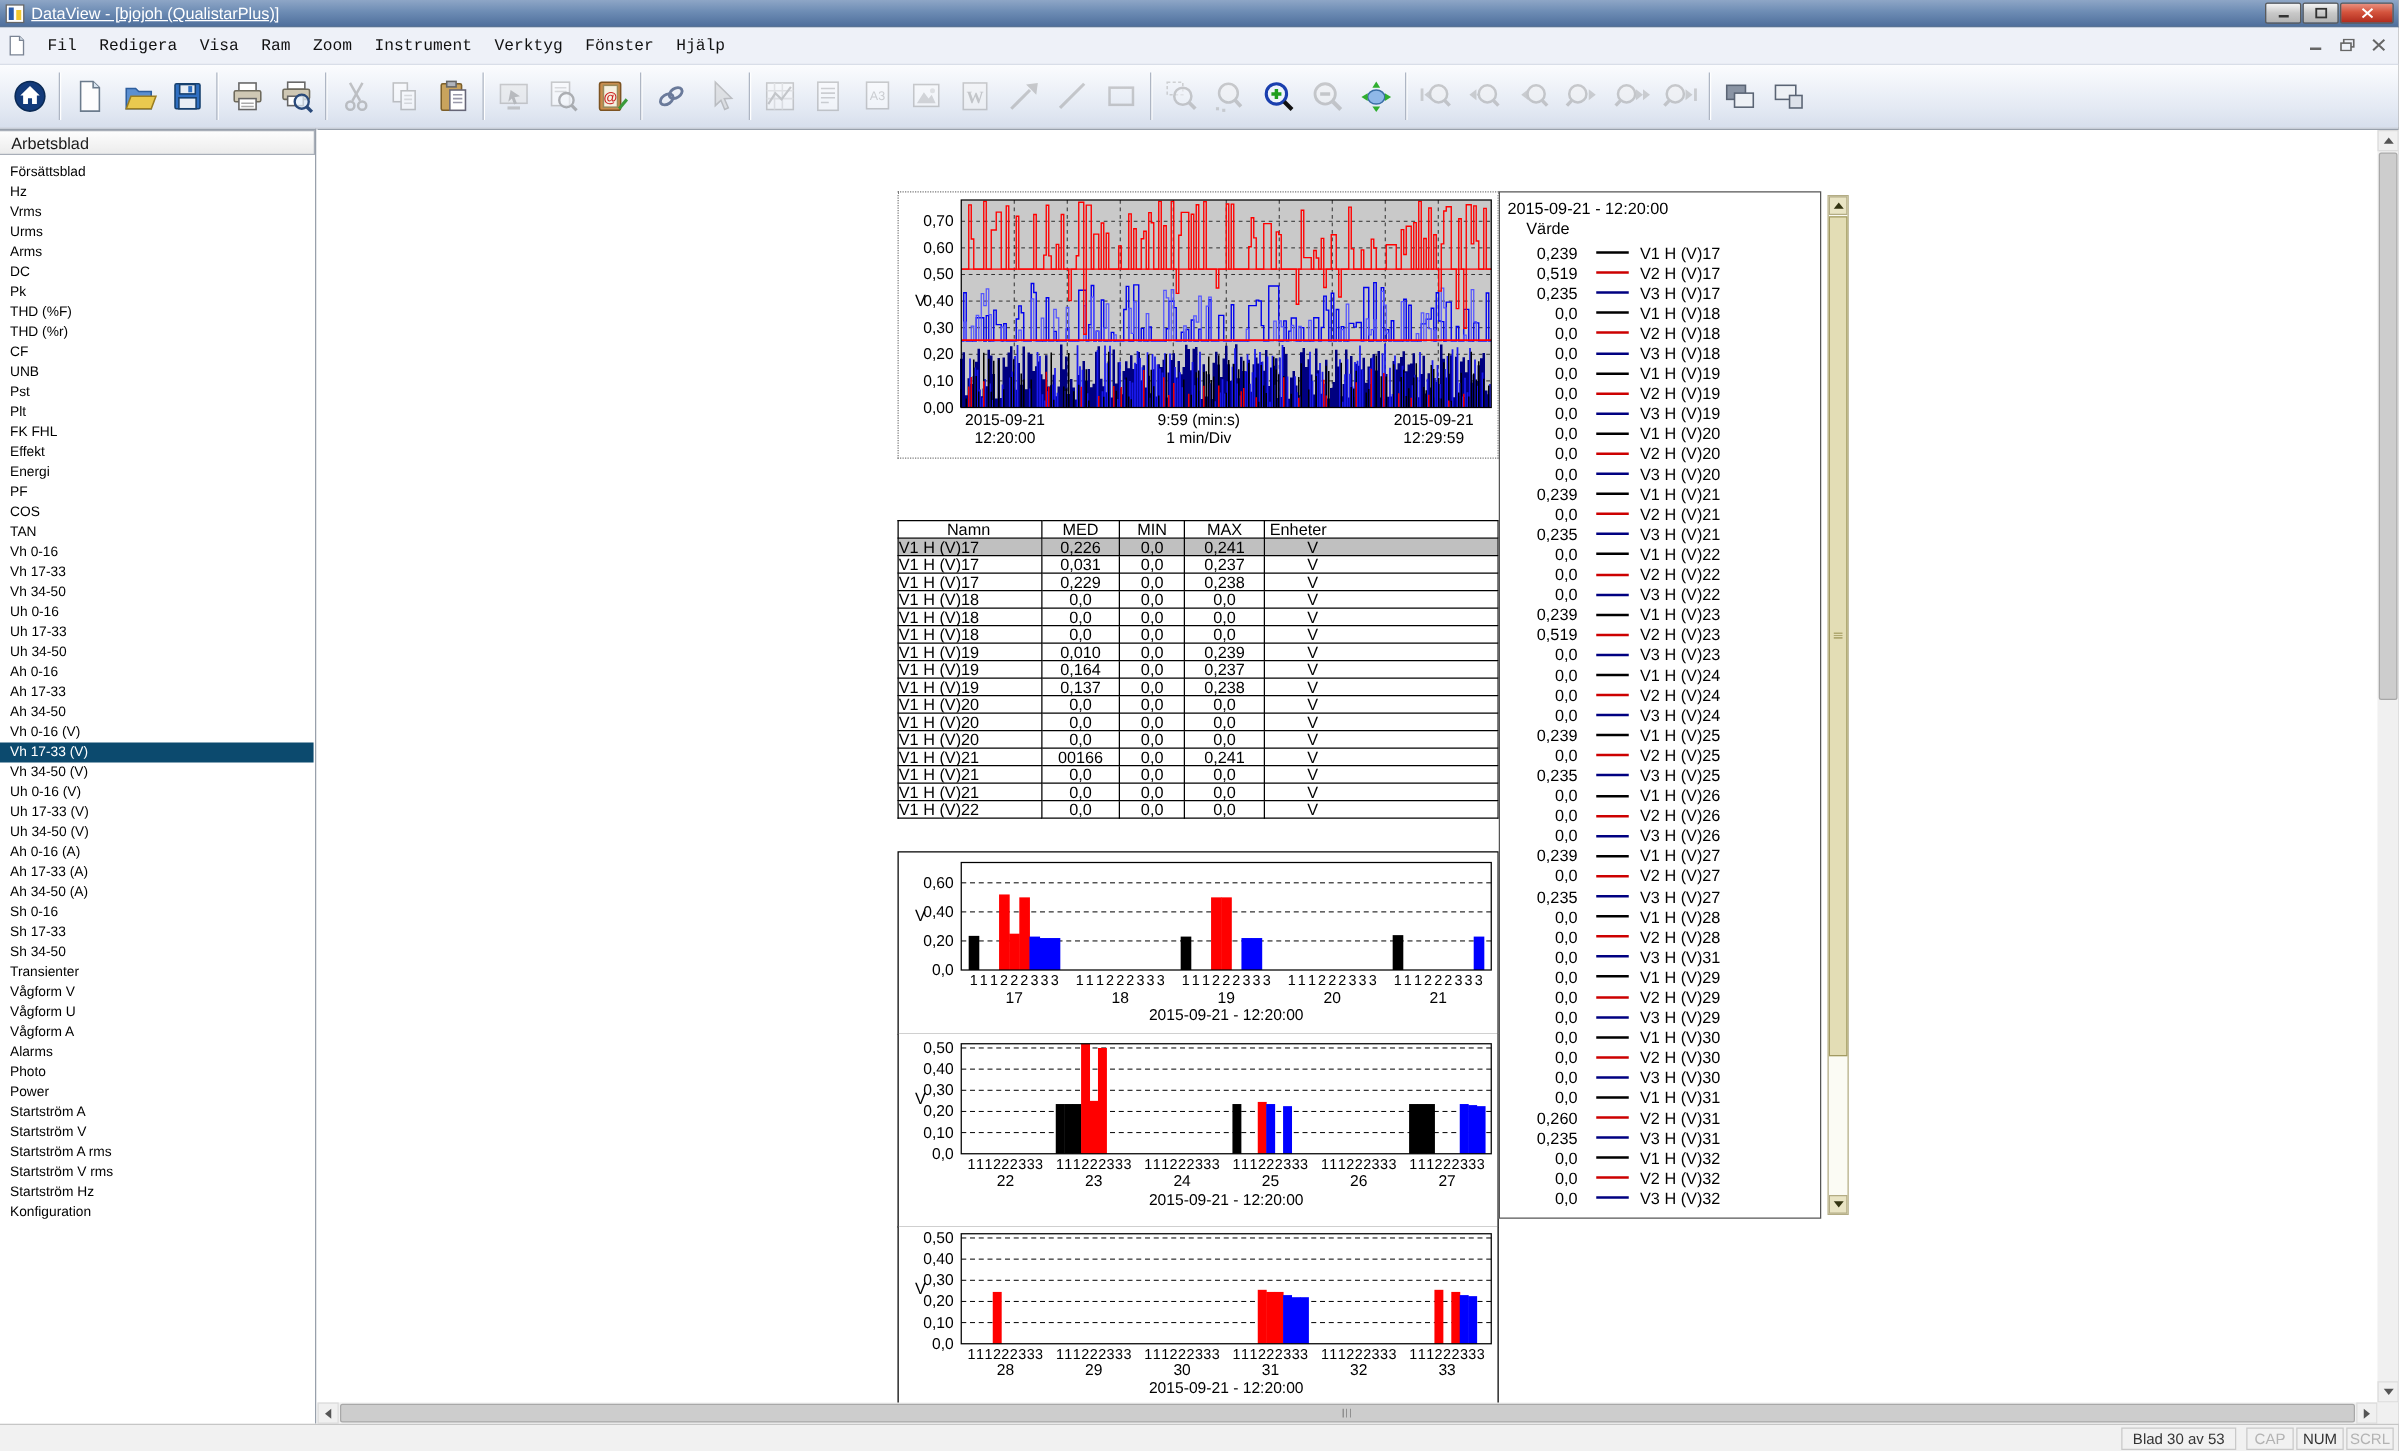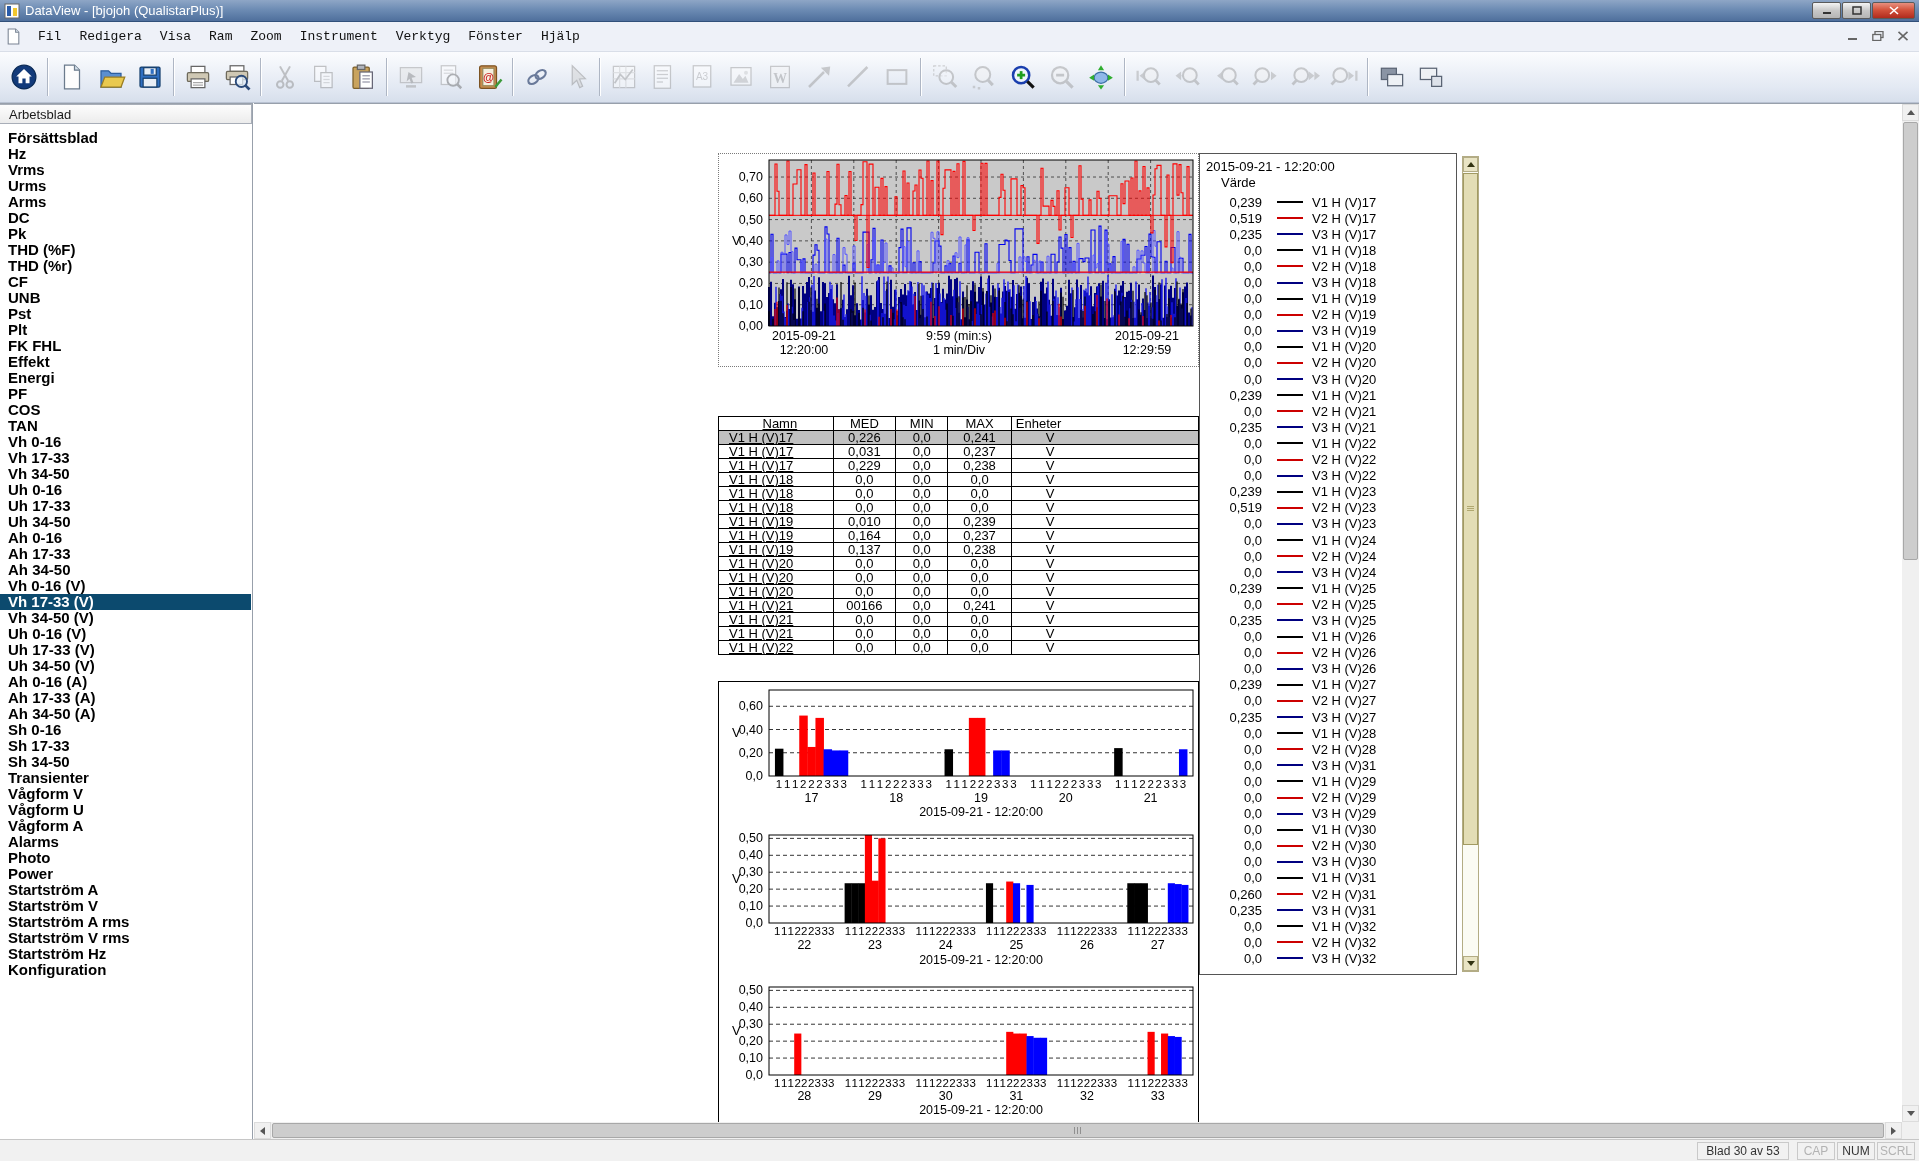--- a/index.html
+++ b/index.html
@@ -2,21 +2,21 @@
 <html><head>
 <meta charset="utf-8">
 <style>
   html,body{margin:0;padding:0;background:#444;}
   *{box-sizing:border-box;}
   .app{position:relative;width:1919px;height:1161px;background:#fff;overflow:hidden;
        font-family:"Liberation Sans","DejaVu Sans",sans-serif;-webkit-user-select:none;}
   
   .titlebar{position:absolute;left:0;top:0;right:0;height:22px;
     background:linear-gradient(180deg,#8ea6c6 0%,#6d8cb4 45%,#4f6f9c 100%);
-    border-bottom:1px solid #31507a;display:flex;align-items:center;color:#fff;font-size:13px;}
+    border-bottom:1px solid #31507a;display:flex;align-items:center;color:#fff;font-size:13px;text-decoration:underline;}
   .titlebar .app-ico{width:16px;height:16px;margin:0 5px 0 4px;}
   .win-btns{position:absolute;right:4px;top:2px;display:flex;gap:1px;}
   .wbtn{width:29px;height:17px;border:1px solid #5a5a5a;border-radius:2px;
     background:linear-gradient(#f4f4f4,#c8c8c8 50%,#b4b4b4);display:flex;align-items:center;justify-content:center;}
   .wbtn.close{width:43px;background:linear-gradient(#e8907f,#d4543d 45%,#b02b1d);}
   
   .menubar{position:absolute;left:0;top:22px;right:0;height:30px;background:#eef1f8;
     border-bottom:1px solid #d9dee8;display:flex;align-items:center;font-size:13px;color:#111;font-family:Liberation Mono, monospace;}
   .menubar .doc-ico{width:17px;height:17px;margin:0 7px 0 5px;}
   .menu-item{padding:4px 9px;cursor:default;}
@@ -29,30 +29,30 @@
   .tool-btn{width:39px;height:44px;display:flex;align-items:center;justify-content:center;border-radius:3px;}
   .tool-btn svg{width:30px;height:30px;}
   .tool-btn.disabled svg{filter:grayscale(1) opacity(.45);}
   .tsep{width:1px;height:38px;background:#aeb6c4;margin:0 4px;box-shadow:1px 0 0 #fff;}
   
   .sidebar{position:absolute;left:0;top:103px;width:253px;bottom:22px;background:#fff;
     border-right:1px solid #98a0ab;border-top:1px solid #98a0ab;}
   .sidebar-header{height:20px;line-height:19px;padding-left:9px;font-size:13px;color:#1a1a1a;
     background:linear-gradient(#fdfdfd,#ececec);border:1px solid #a8aeb8;border-left:none;}
   .sb-items{position:absolute;left:0;right:1px;top:26px;bottom:0;overflow:hidden;}
-  .sb-item{height:16px;line-height:16px;padding-left:8px;font-size:15px;color:#000;white-space:nowrap;font-weight:bold;}
+  .sb-item{height:16px;line-height:16px;padding-left:8px;font-size:11px;color:#000;white-space:nowrap;}
   .sb-item.selected{background:#0c4a6e;color:#fff;}
   .main{position:absolute;left:254px;top:103px;right:0;bottom:22px;background:#fff;border-top:1px solid #98a0ab;}
   
   .chart-top{position:absolute;left:464px;top:49px;width:481px;height:214px;border:1px dotted #7a7a7a;background:#fff;}
   .tablewrap{position:absolute;left:464px;top:312px;width:481px;height:258px;background:#fff;}
   table.meas{border-collapse:collapse;width:100%;table-layout:fixed;font-size:13px;color:#000;}
   table.meas th,table.meas td{border:1px solid #000;height:14px;padding:0 2px;font-weight:normal;
     overflow:hidden;white-space:nowrap;line-height:13px;}
-  table.meas .c0{text-align:left;padding-left:10px;text-decoration:underline;}
+  table.meas .c0{text-align:left;padding-left:0;}
   table.meas th.c0,table.meas .c1,table.meas .c2,table.meas .c3{text-align:center;}
   table.meas th.c4{text-align:left;padding-left:4px;margin-left:48px;}
   table.meas td.c4{text-align:left;padding-left:34px;}
   table.meas tr.sel td{background:#c0c0c0;}
   .bchart{position:absolute;left:464px;width:481px;border:1px solid #000;background:#fff;}
   #bar1{top:577px;height:147px;}
   #bar2{top:723px;height:155px;border-top:none;}
   #bar3{top:877px;height:143px;border-top:none;}
   .bchart svg,.chart-top svg{display:block;}
   

